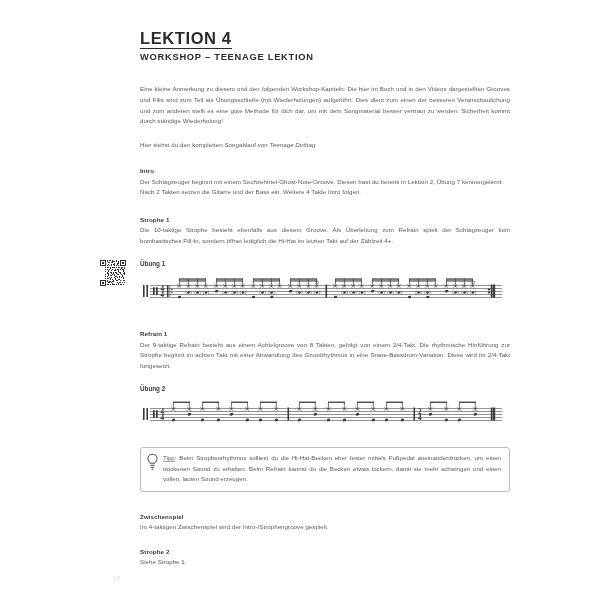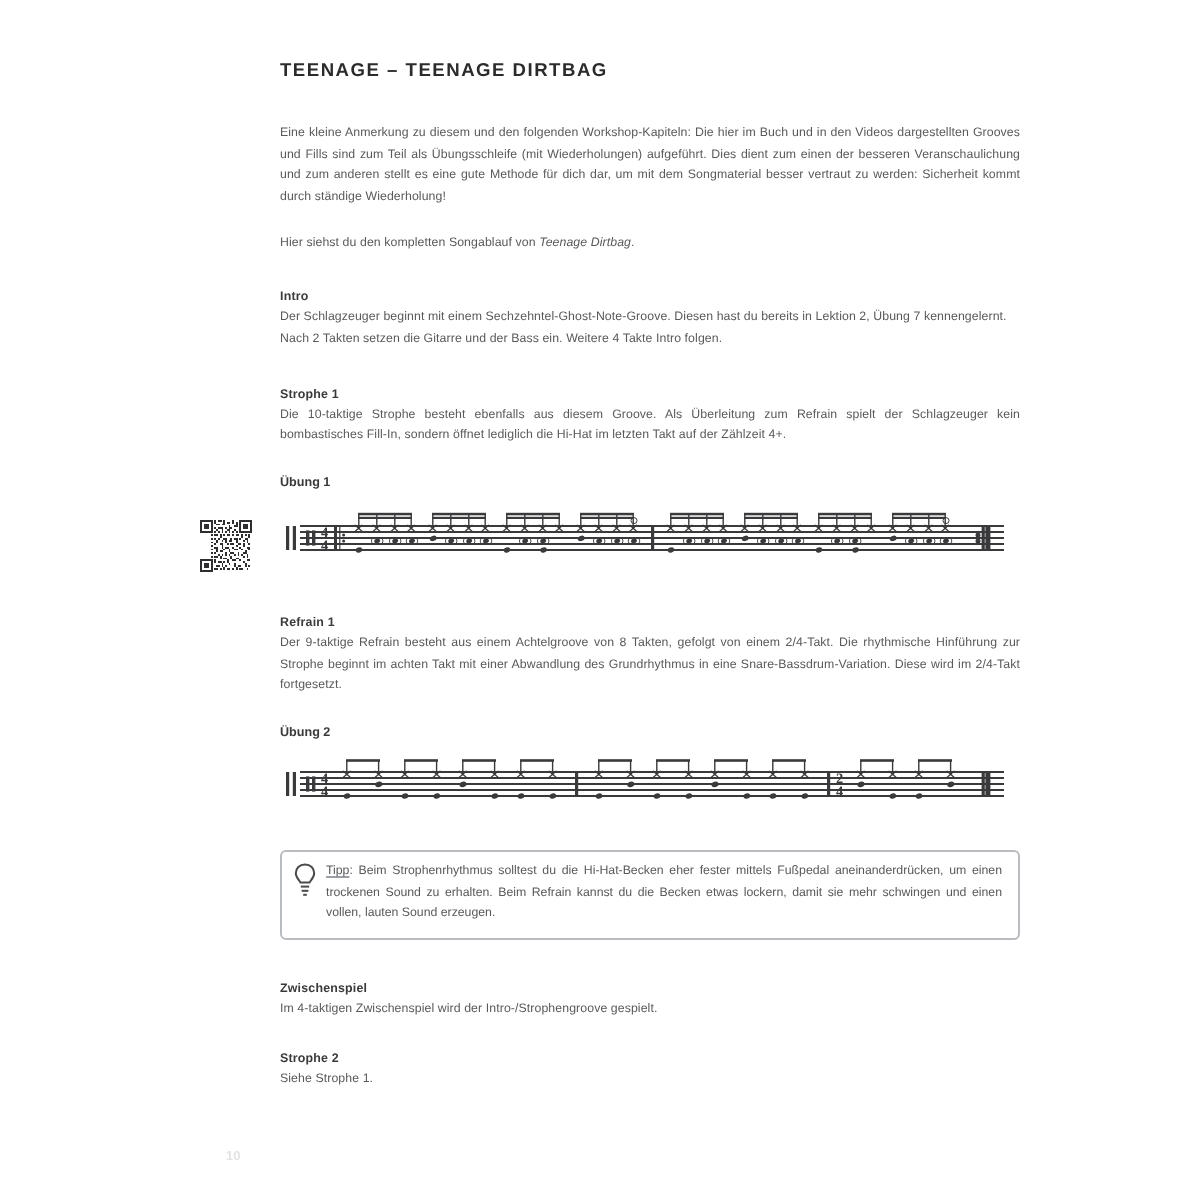--- a/index.html
+++ b/index.html
@@ -287,21 +287,22 @@
           <rect x="20" y="26" width="1" height="2"></rect>
         <rect x="22" y="27" width="2" height="1"></rect>
           <rect x="26" y="27" width="1" height="1"></rect>
       </g>
     </svg>
   </div>
 
   <div class="content">
 
     
-    <h2 class="lesson-sub">TEENAGE – TEENAGE DIRTBAG</h2>
+    <h1 class="lesson-title">LEKTION 4</h1>
+    <h2 class="lesson-sub">WORKSHOP – TEENAGE LEKTION</h2>
 
     
     <p class="para sp-intro">Eine kleine Anmerkung zu diesem und den folgenden Workshop-Kapiteln: Die hier im Buch und in den Videos dargestellten Grooves und Fills sind zum Teil als Übungsschleife (mit Wiederholungen) aufgeführt. Dies dient zum einen der besseren Veranschaulichung und zum anderen stellt es eine gute Methode für dich dar, um mit dem Songmaterial besser vertraut zu werden: Sicherheit kommt durch ständige Wiederholung!</p>
 
     <p class="para left sp-songabl">
       <span>Hier siehst du den kompletten Songablauf von </span><em>Teenage Dirtbag</em><span>.</span>
     </p>
 
     
     <div class="sp-sec">

